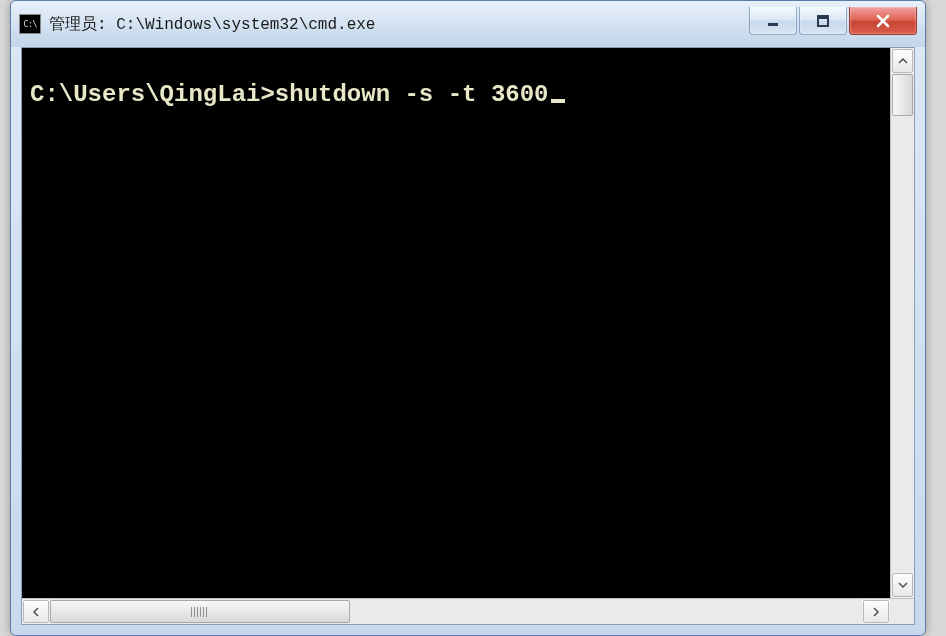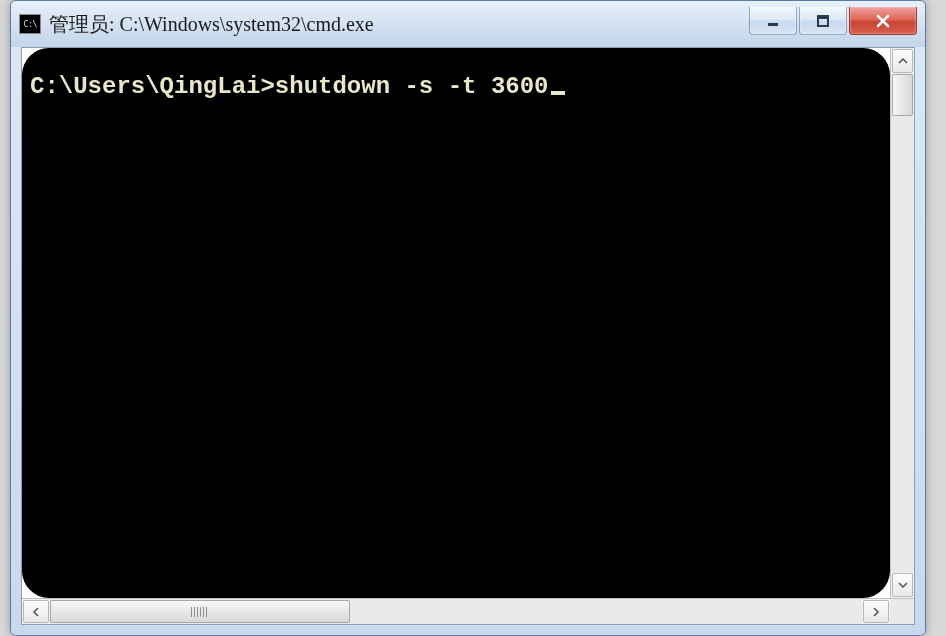--- a/index.html
+++ b/index.html
@@ -40,23 +40,23 @@
       display: flex;
       align-items: center;
       justify-content: center;
       font-size: 9px;
       color: #ccc;
       font-family: monospace;
       letter-spacing: -1px;
     }
     .titlebar-text {
       flex: 1;
-      font-size: 20px;
+      font-size: 16px;
       color: #1a1a1a;
-      font-family: Liberation Serif, serif;
+      font-family: Liberation Mono, monospace;
     }
     .window-controls {
       display: flex;
       gap: 2px;
       align-items: flex-start;
       margin-top: -6px;
     }
     .win-btn {
       width: 48px;
       height: 28px;
@@ -90,25 +90,24 @@
       position: relative;
       overflow: hidden;
     }
     .console {
       flex: 1;
       background: #000;
       color: #e8e8c8;
       font-family: "Consolas", "Courier New", monospace;
       font-size: 24px;
       font-weight: bold;
-      padding: 20px 8px 8px 8px;
+      padding: 28px 8px 8px 8px;
       line-height: 1.6;
       white-space: pre;
       overflow: hidden;
-      border-radius: 27px;
     }
     .cursor {
       display: inline-block;
       width: 14px;
       height: 4px;
       background: #e8e8c8;
       vertical-align: baseline;
       margin-left: 2px;
       position: relative;
       top: 2px;

